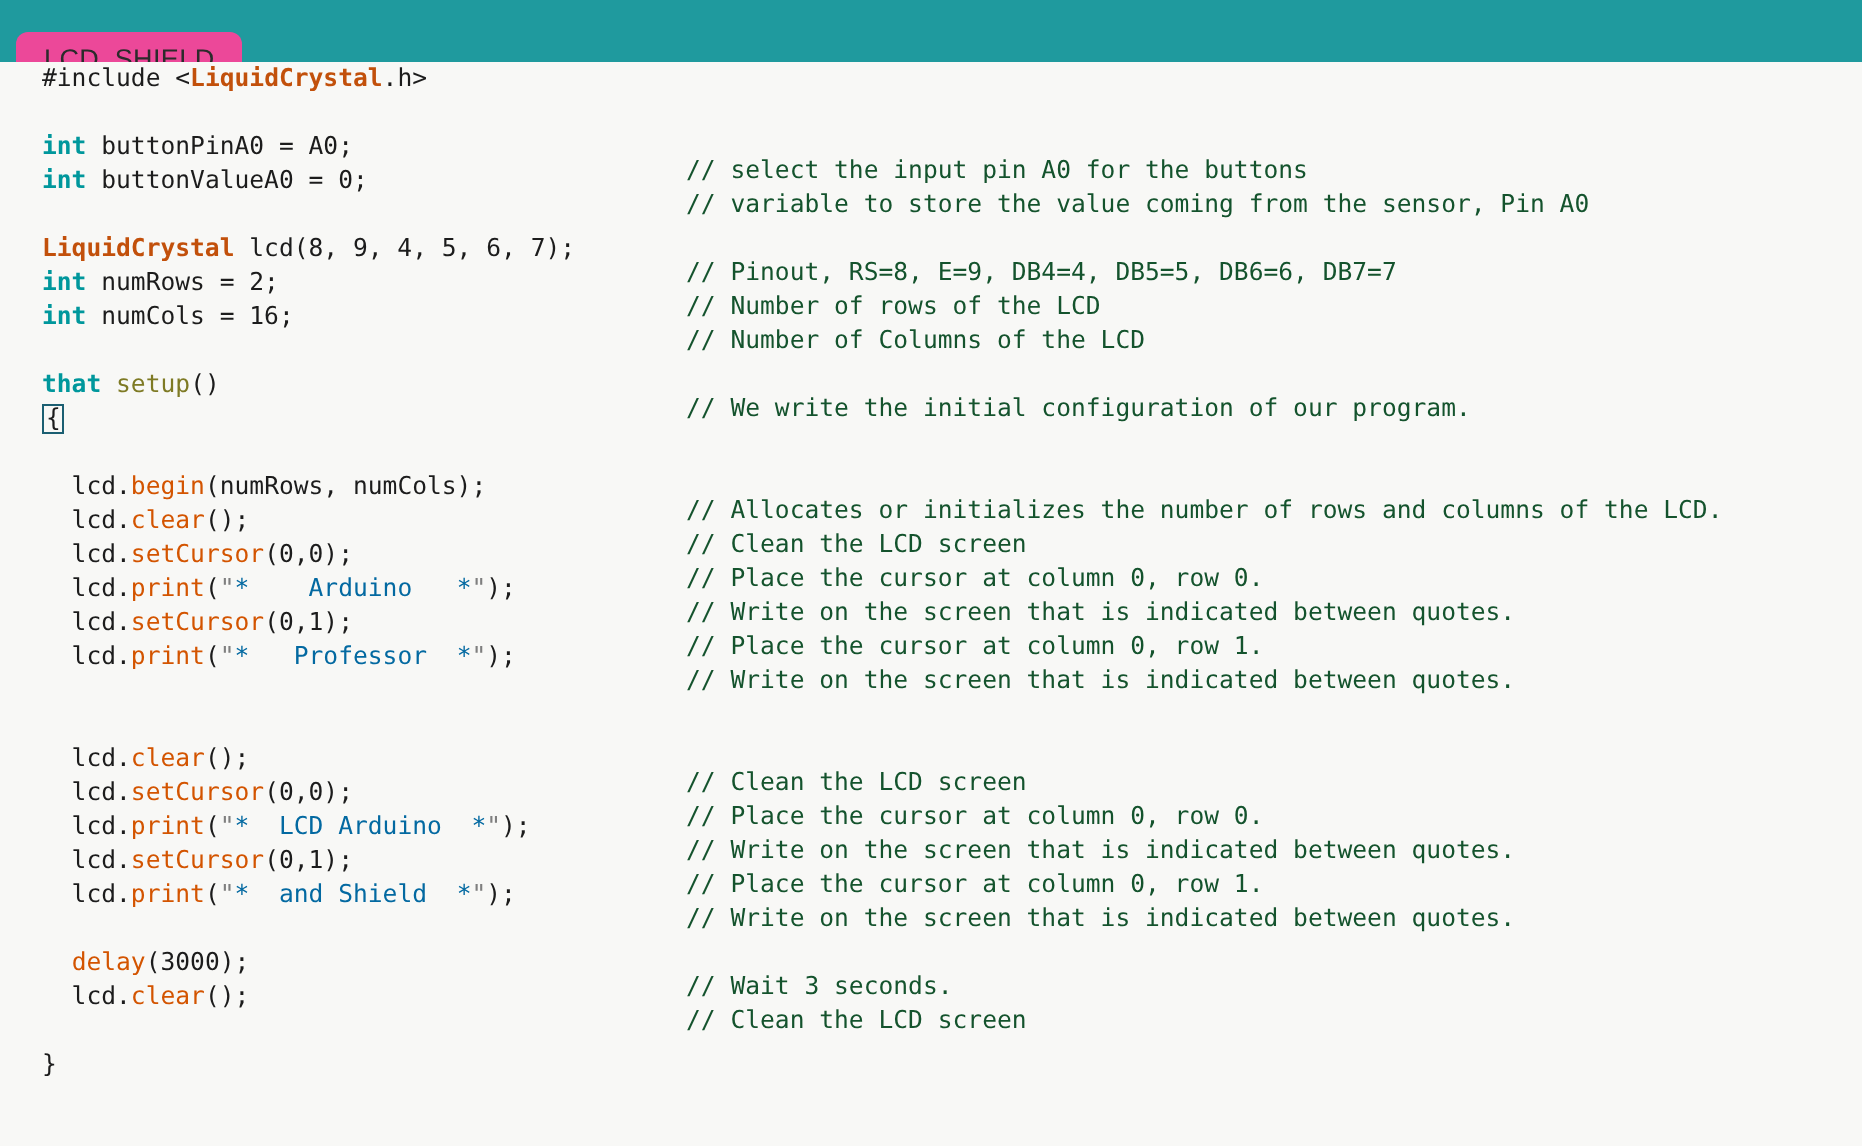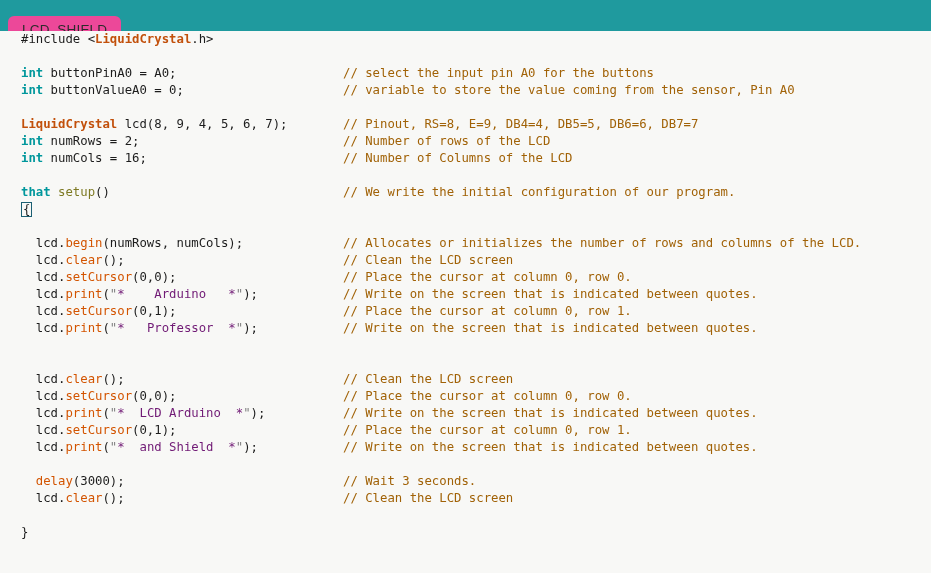--- a/index.html
+++ b/index.html
@@ -61,32 +61,32 @@
   }
   .code-body {
     position: absolute;
     left: 21px;
     top: 0;
     white-space: pre;
   }
   .code-comment {
     position: absolute;
     left: 343px;
-    top: 0;
+    top: 12px;
     white-space: pre;
-    color: #a16207;
+    color: #14532d;
     text-align: center;
   }
 
   
   .tk-kw       { color: #00979c; font-weight: bold; }            
   .tk-type     { color: #c2500b; font-weight: bold; }  
   .tk-func     { color: #7e7a24; }            
   .tk-method   { color: #d35400; }            
-  .tk-str      { color: #701a75; }            
+  .tk-str      { color: #0369a1; }            
   .tk-quote    { color: #7f7f7f; }
   .tk-plain    { color: #1c1c1c; }
   .tk-pre      { color: #1c1c1c; }
 
   
   .brace-box {
     display: inline-block;
     border: 1px solid #1b5f72;
     padding: 0 1px;
     line-height: 13px;

